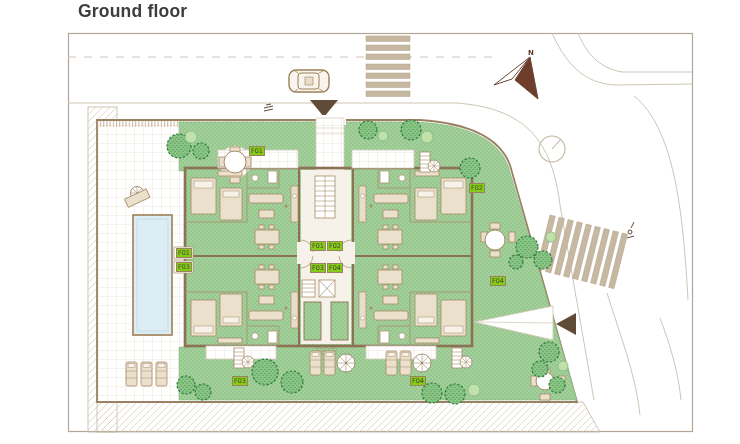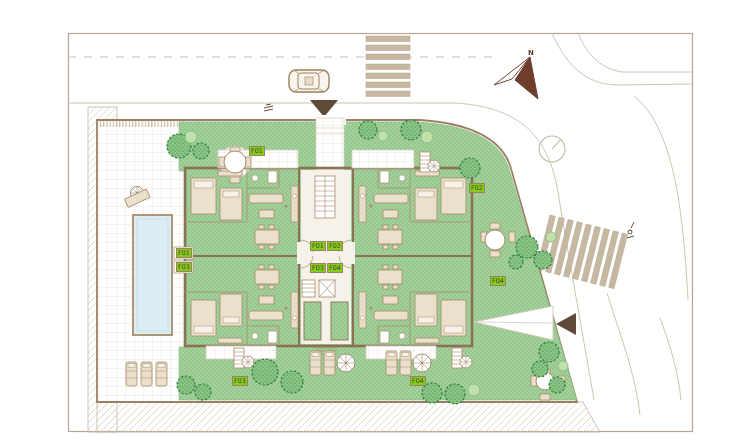--- a/index.html
+++ b/index.html
@@ -16,20 +16,21 @@
   .wallln{stroke:#8c7154;fill:none;}
   .furn{fill:#eae0cb;stroke:#a78c68;stroke-width:0.8;}
   .thin{stroke:#ab9271;stroke-width:0.9;fill:none;}
   .padln{stroke:#d8cec0;stroke-width:0.8;}
 </style>
 </head>
 <body>
 
 <div id="stage">
 
+  <div class="title">Ground floor</div>
 
   <svg id="plansvg" width="740" height="444" viewBox="0 0 740 444">
     <defs>
       <pattern id="grass" width="4" height="4" patternUnits="userSpaceOnUse">
         <rect width="4" height="4" fill="#a4d09b"></rect>
         <circle cx="1" cy="1" r="0.7" fill="#7db778"></circle>
         <circle cx="3" cy="3" r="0.7" fill="#7db778"></circle>
       </pattern>
       <pattern id="treeFill" width="4" height="4" patternUnits="userSpaceOnUse">
         <rect width="4" height="4" fill="#8ac585"></rect>

